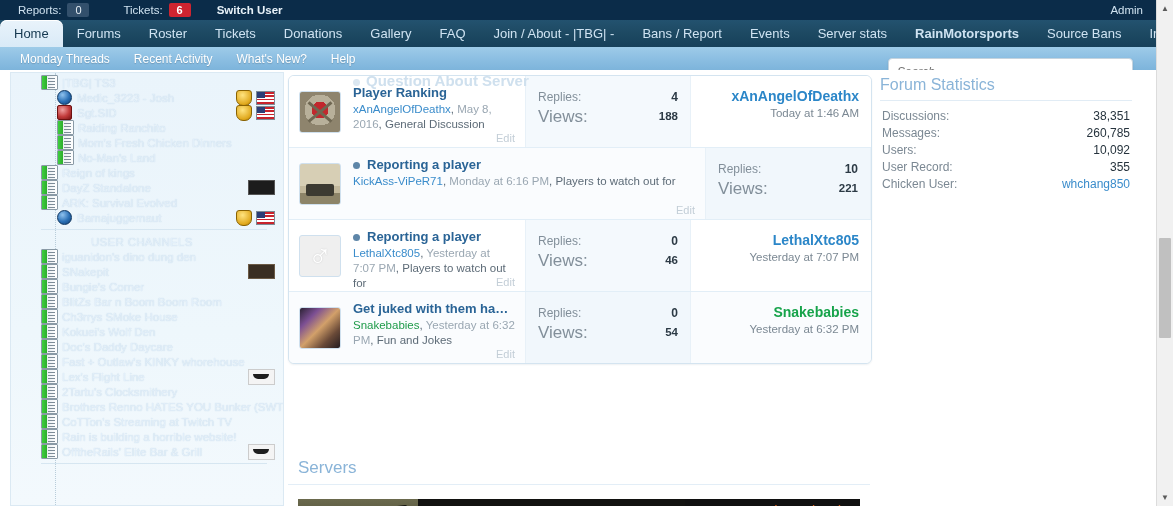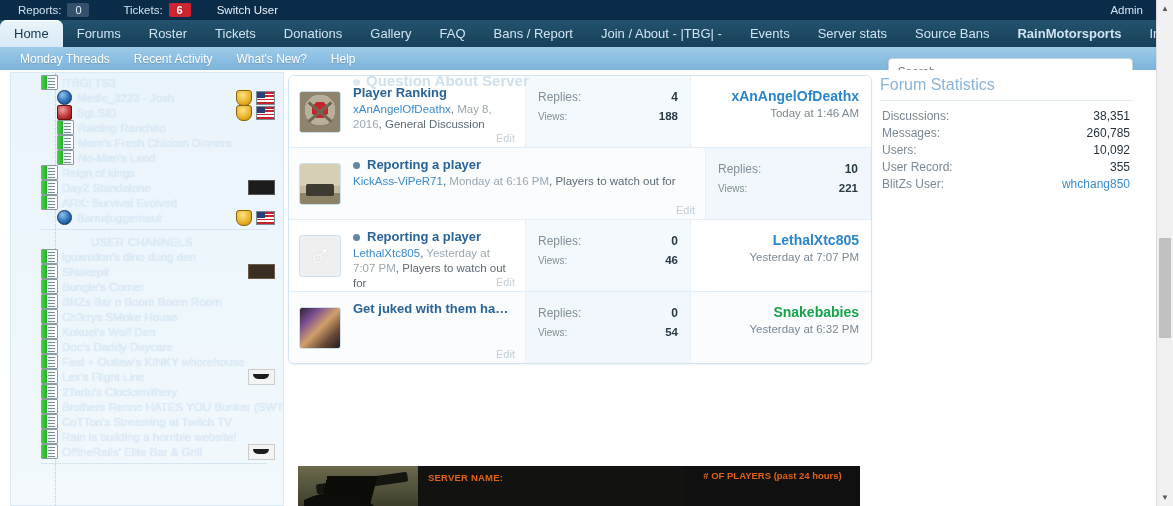--- a/index.html
+++ b/index.html
@@ -20,21 +20,21 @@
     display: flex; align-items: center;
   }
   .topbar .tb-item { display:flex; align-items:center; gap:6px; margin-left: 18px; white-space:nowrap; }
   .topbar .tb-label { color:#cfe2f0; }
   .topbar .badge {
     display:inline-block; min-width: 12px; padding: 1px 5px; text-align:center;
     border-radius: 2px; font-size: 11px; color:#fff; font-weight: bold;
   }
   .badge.grey { background:#33506c; color:#e6eef5; font-weight:normal; }
   .badge.red  { background:#cf2430; }
-  .topbar .tb-link { margin-left: 26px; color:#e7f1f8; }
+  .topbar .tb-link { margin-left: 26px; color:#e7f1f8;font-weight:bold; }
   .topbar .tb-right { margin-left:auto; margin-right: 14px; color:#cfe2f0; }
 
   
   .navbar {
     position:absolute; left:0; top:20px; width:1157px; height: 27px;
     background: linear-gradient(to bottom, #23526f 0%, #1d4962 50%, #17405a 100%);
     display:flex; align-items: stretch;
   }
   .nav-corner {
     width: 25px;
@@ -197,21 +197,21 @@
     font-size: 11px; color:#c3ced7;
   }
   .t-stats {
     width: 140px; flex:none; background:#f4f9fd; border-left:1px solid #e8f1f8; border-right:1px solid #e8f1f8;
     padding: 12px 12px 0 12px; font-size: 12px; color:#6b7883;
   }
   .trow.alt .t-stats { background:#f1f7fc; }
   .st-line { display:flex; justify-content:space-between; line-height: 19px; }
   .st-line .k { color:#828f9a; }
   .st-line .v { color:#2c3a45; font-weight: bold; }
-  .st-line.small .k { font-size: 10px; }
+  .st-line.small .k { font-size: 17px; }
   .st-line.small .v { font-size: 11.5px; }
   .t-last {
     width: 160px; flex:none; padding: 12px 12px 0 8px; text-align:right;
   }
   .t-last .who { font-size: 14px; font-weight:bold; line-height:17px; white-space:nowrap;}
   .t-last .who.blue { color:#2b86c8; }
   .t-last .who.green { color:#16a34a; }
   .t-last .when { font-size: 11.5px; color:#7b8893; margin-top:2px; }
 
   
@@ -295,26 +295,26 @@
 
   <div class="navbar">
     <div class="nav-corner"></div>
     <div class="nav-tab active">Home</div>
     <div class="nav-tab">Forums</div>
     <div class="nav-tab">Roster</div>
     <div class="nav-tab">Tickets</div>
     <div class="nav-tab">Donations</div>
     <div class="nav-tab">Gallery</div>
     <div class="nav-tab">FAQ</div>
+    <div class="nav-tab">Join / About - |TBG| -</div>
     <div class="nav-tab">Bans / Report</div>
-    <div class="nav-tab">Join / About - |TBG| -</div>
     <div class="nav-tab">Events</div>
     <div class="nav-tab">Server stats</div>
+    <div class="nav-tab bold">RainMotorsports</div>
     <div class="nav-tab">Source Bans</div>
-    <div class="nav-tab bold">RainMotorsports</div>
     <div class="nav-tab">Inbox</div>
 
   </div>
 
   <div class="subnav">
     <a class="subnav-item">Monday Threads</a>
     <a class="subnav-item">Recent Activity</a>
     <a class="subnav-item">What's New?</a>
     <a class="subnav-item">Help</a>
   </div>
@@ -532,20 +532,21 @@
                 <div class="who blue">LethalXtc805</div>
                 <div class="when">Yesterday at 7:07 PM</div>
               </div>
             </div>
             <div class="trow alt">
               <div class="t-avatarcell">
                 <div class="t-avatar av-photo"></div>
               </div>
               <div class="t-main">
                 <div class="t-title"><span>Get juked with them hacks:</span></div>
+                <div class="t-meta"><span class="u-green">Snakebabies</span><span>, </span><span class="dim">Yesterday at 6:32 PM</span><span>, </span><span>Fun and Jokes</span></div>
                 <div class="t-edit">Edit</div>
               </div>
               <div class="t-stats">
                 <div class="st-line">
                   <span class="k">Replies:</span>
                   <span class="v">0</span>
                 </div>
                 <div class="st-line small">
                   <span class="k">Views:</span>
                   <span class="v">54</span>
@@ -553,20 +554,21 @@
               </div>
               <div class="t-last">
                 <div class="who green">Snakebabies</div>
                 <div class="when">Yesterday at 6:32 PM</div>
               </div>
             </div>
           </div>
       </div>
 
       <div class="servers-block">
+        <div class="servers-title">Servers</div>
         <div class="server-banner">
           <div class="sb-photo">
             <div class="sb-gun"></div>
           </div>
           <div class="sb-body">
             <div class="sb-k">SERVER NAME:</div>
 
           </div>
           <div class="sb-graph">
             <div class="sb-graph-title"># OF PLAYERS (past 24 hours)</div>
@@ -590,21 +592,21 @@
           </div>
           <div class="rs-line">
             <span class="k">Users:</span>
             <span class="v">10,092</span>
           </div>
           <div class="rs-line">
             <span class="k">User Record:</span>
             <span class="v">355</span>
           </div>
           <div class="rs-line">
-            <span class="k">BlitZs User:</span>
+            <span class="k">Chicken User:</span>
             <span class="v link">whchang850</span>
           </div>
         </div>
     </div>
 
   </div>
 
   <div class="scrollbar">
     <div class="sb-arrow up">▲</div>
     <div class="sb-thumb"></div>

